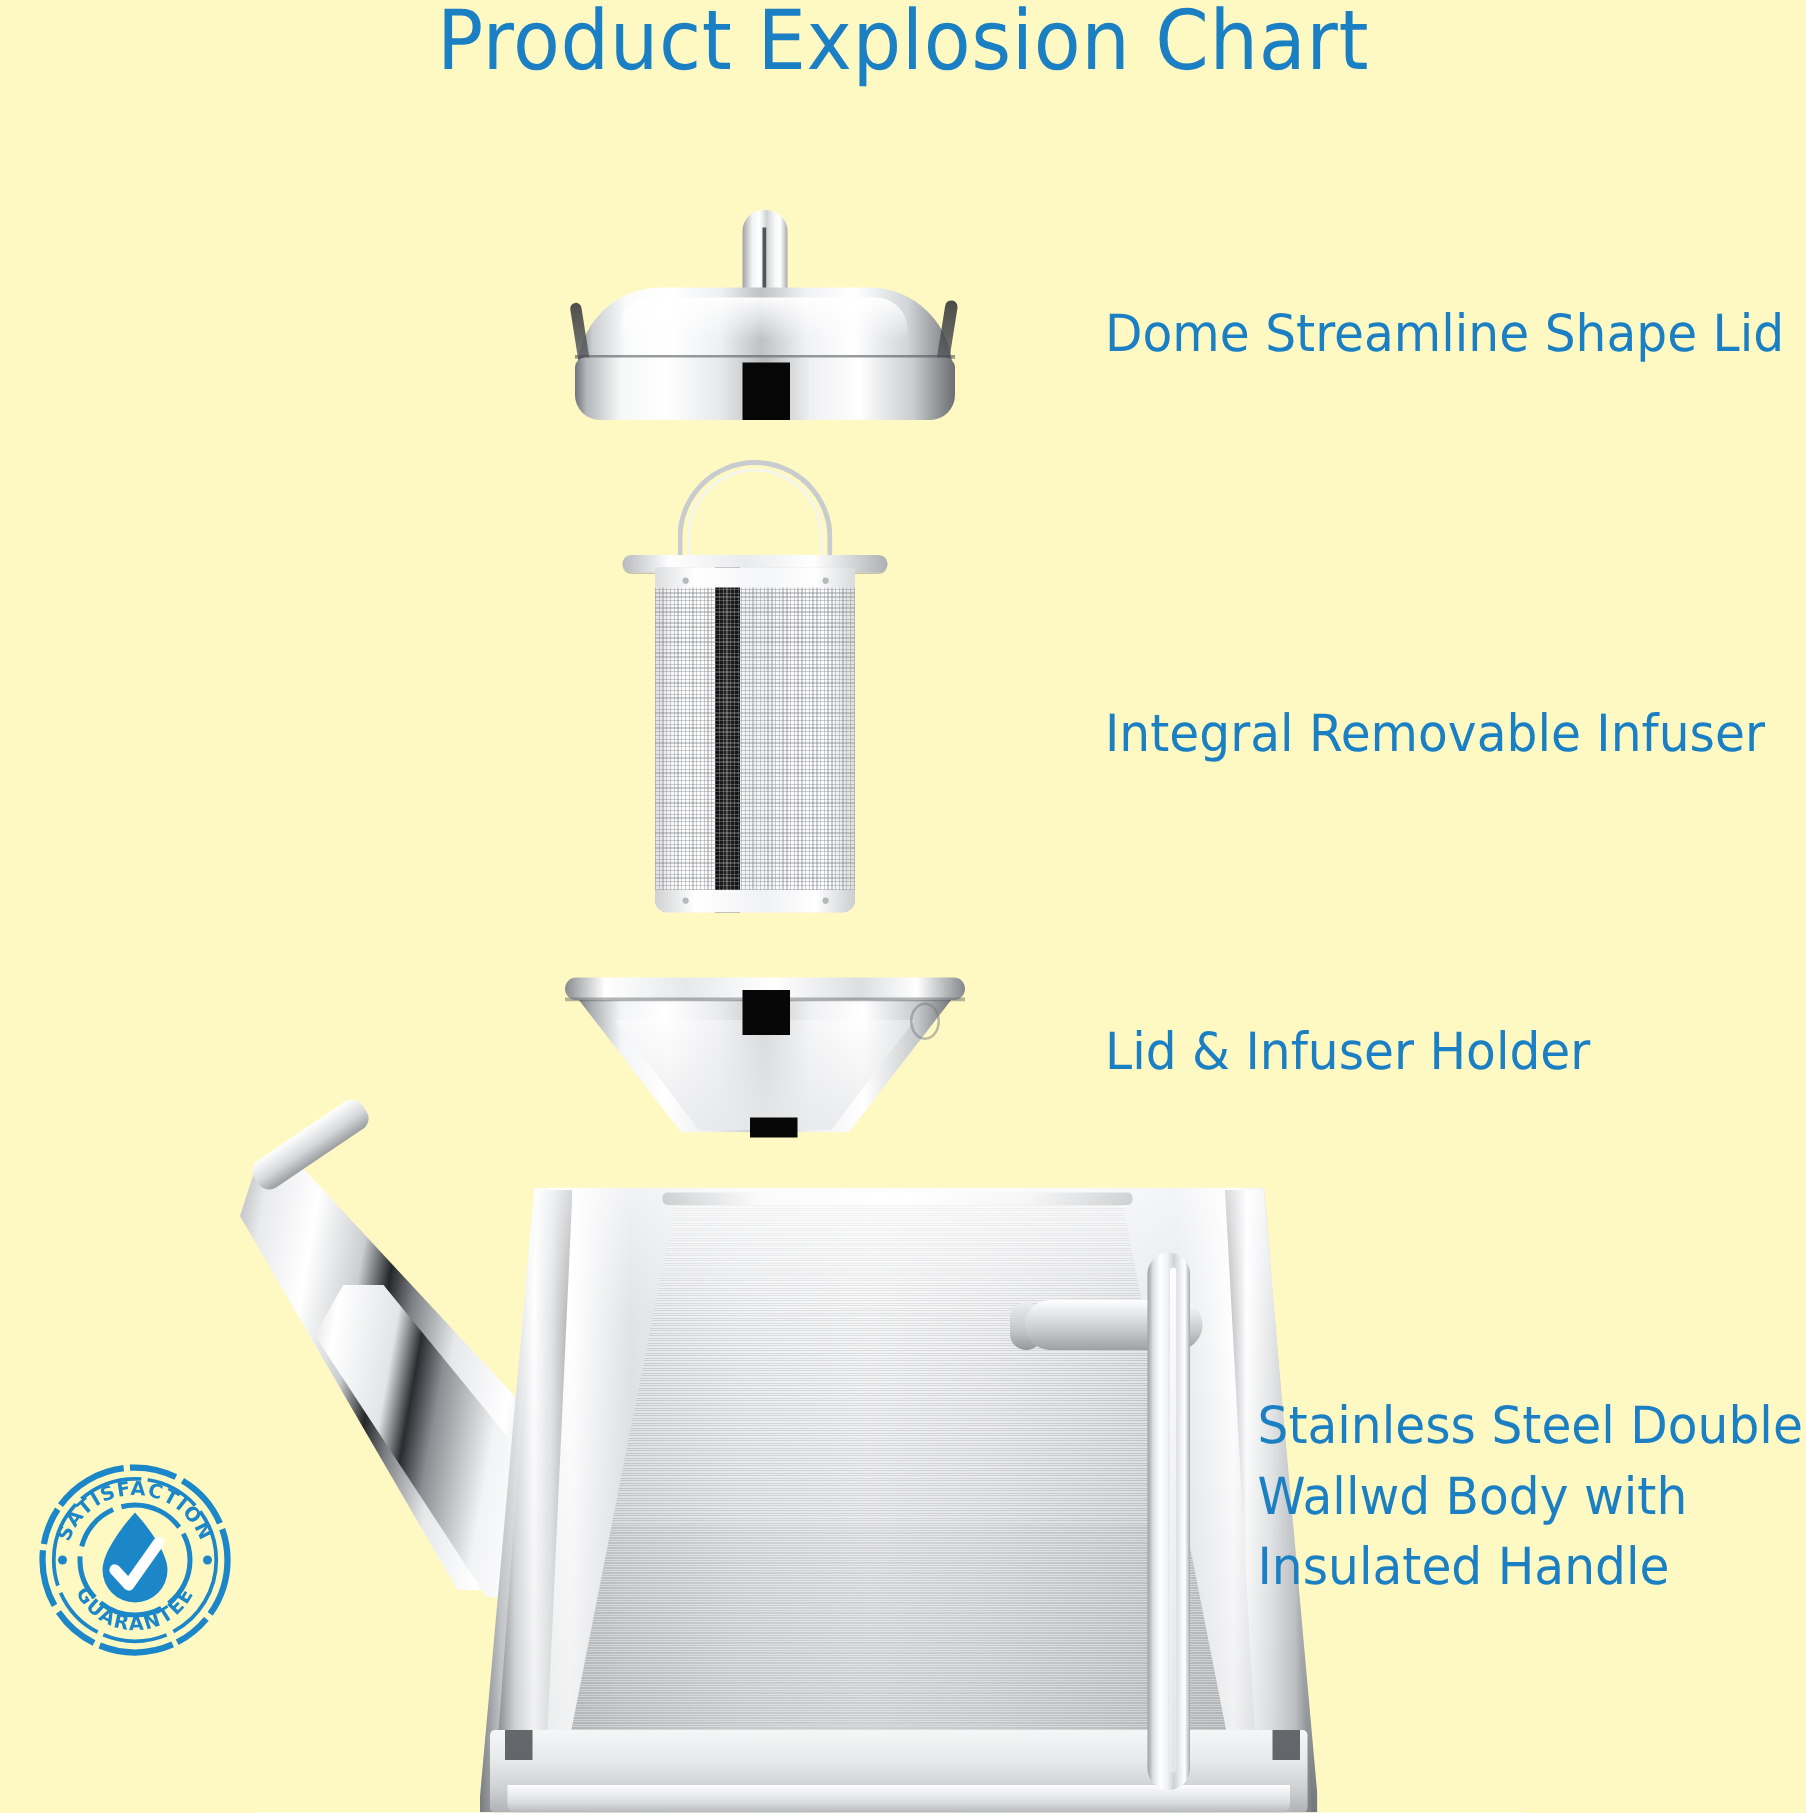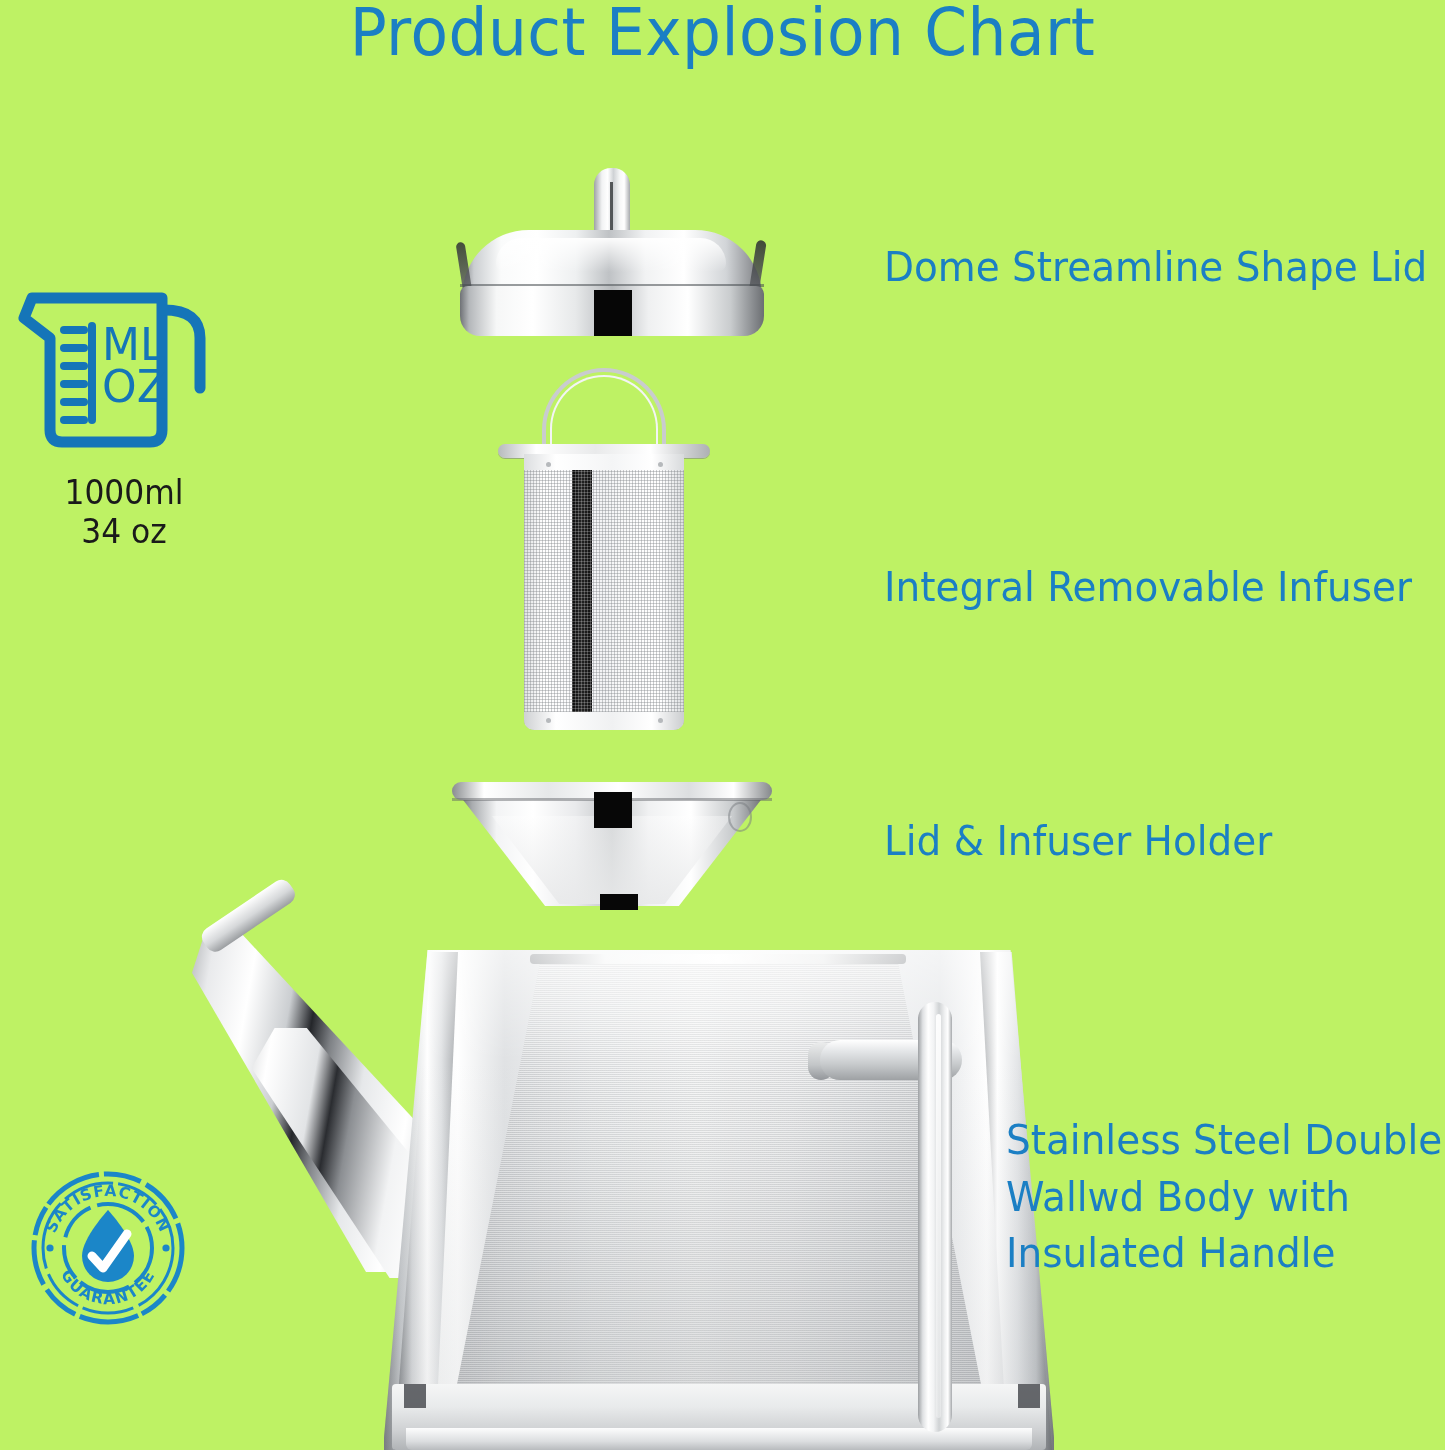--- a/index.html
+++ b/index.html
@@ -2,21 +2,21 @@
 <html style="--accent: #1b7fc4;"><head>
 <meta charset="utf-8">
 <title>Product Explosion Chart</title>
 <style>
   html,body{margin:0;padding:0;background:#fff;}
   body{
     width:1445px;height:1450px;position:relative;overflow:hidden;
     font-family:"Liberation Sans", sans-serif;
     -webkit-font-smoothing:antialiased;
   }
-  #stage{position:absolute;inset:0;width:1445px;height:1450px;background:#bef264;}
+  #stage{position:absolute;inset:0;width:1445px;height:1450px;background:#fef9c3;}
 
   
   #title{
     position:absolute;left:0;top:-6px;width:1445px;text-align:center;
     color:#1b7fc4;font-size:66px;letter-spacing:.5px;font-weight:400;
     font-family:"DejaVu Sans","Liberation Sans",sans-serif;
     transform:scaleX(.93);transform-origin:50% 50%;
     white-space:nowrap;
   }
 
@@ -237,43 +237,20 @@
     background:linear-gradient(180deg,#eceded,#c3c6c8 60%,#93969a);
   }
 </style>
 </head>
 <body>
 
 <div id="stage">
 
   <div id="title">Product Explosion Chart</div>
 
-  <div id="spec-capacity">
-    <svg width="220" height="190" viewBox="0 0 220 190">
-
-      <path d="M18 18 L148 18 L148 150 Q148 162 136 162 L48 162 Q36 162 36 150 L36 58 L10 38 Z" fill="none" stroke="#1575b8" stroke-width="11" stroke-linejoin="round" stroke-linecap="round"></path>
-
-      <path d="M150 30 Q186 30 186 58 L186 108" fill="none" stroke="#1575b8" stroke-width="11" stroke-linecap="round"></path>
-
-      <line x1="78" y1="46" x2="78" y2="140" stroke="#1575b8" stroke-width="8" stroke-linecap="round"></line>
-
-      <g stroke="#1575b8" stroke-width="8" stroke-linecap="round">
-        <line x1="50" y1="50" x2="70" y2="50"></line>
-        <line x1="50" y1="68" x2="70" y2="68"></line>
-        <line x1="50" y1="86" x2="70" y2="86"></line>
-        <line x1="50" y1="104" x2="70" y2="104"></line>
-        <line x1="50" y1="122" x2="70" y2="122"></line>
-        <line x1="50" y1="140" x2="70" y2="140"></line>
-      </g>
-      <text x="88" y="80" font-family="DejaVu Sans, Liberation Sans, sans-serif" font-size="44" fill="#1575b8">ML</text>
-      <text x="88" y="122" font-family="DejaVu Sans, Liberation Sans, sans-serif" font-size="44" fill="#1575b8">OZ</text>
-    </svg>
-    <div class="spec-caption">1000ml</div>
-    <div class="spec-caption">34 oz</div>
-  </div>
 
 
   <div id="badge">
     <svg width="160" height="160" viewBox="0 0 160 160">
       <defs>
         <path id="arcTop" d="M24 84 A56 56 0 0 1 136 84"></path>
         <path id="arcBot" d="M28 84 A52 52 0 0 0 132 84"></path>
       </defs>
       <circle cx="80" cy="80" r="74" fill="none" stroke="#1b86c8" stroke-width="5" stroke-dasharray="46 5 30 4 60 5 38 6"></circle>
       <circle cx="80" cy="80" r="65" fill="none" stroke="#1b86c8" stroke-width="3" stroke-dasharray="70 6 52 5 44 6"></circle>

